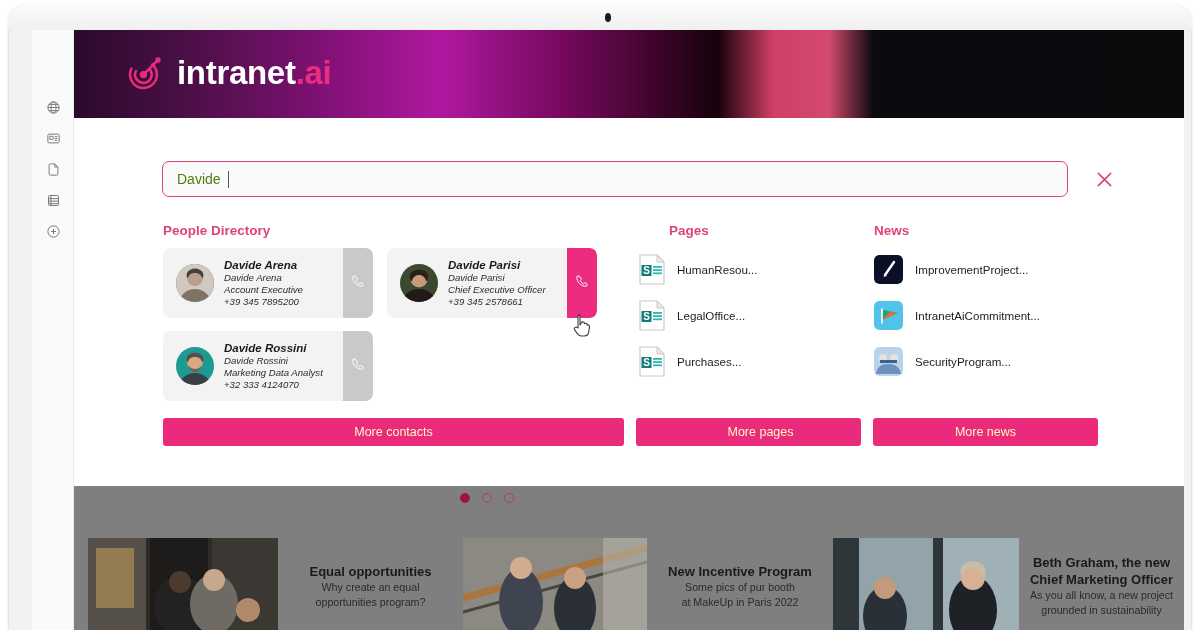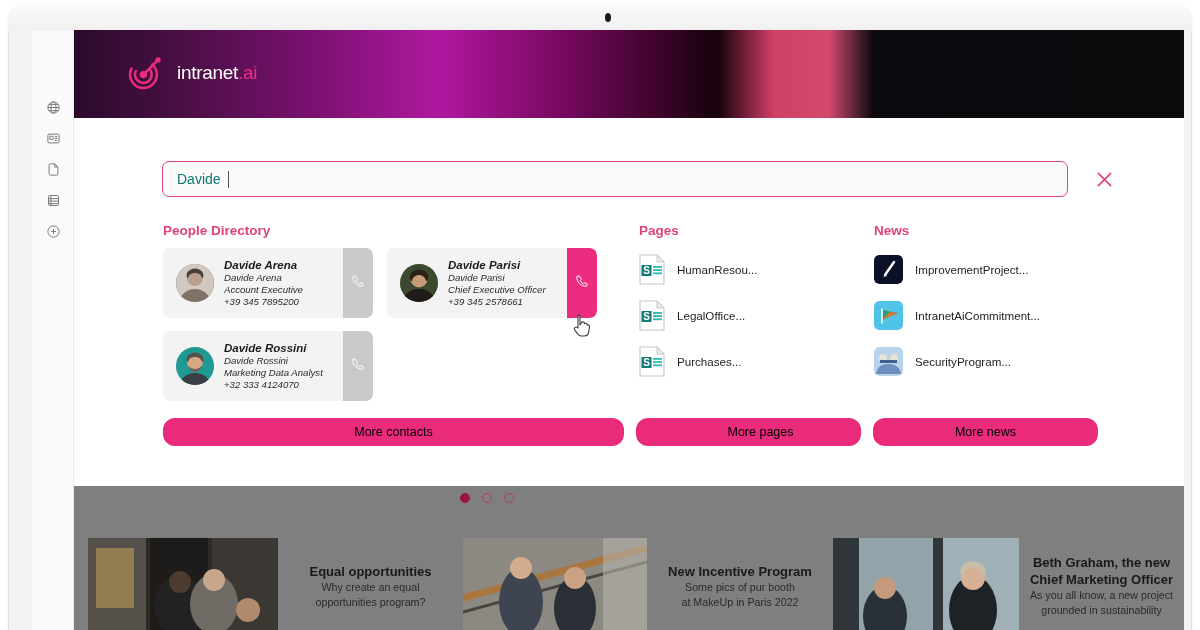--- a/index.html
+++ b/index.html
@@ -69,57 +69,57 @@
         #3a0427 53%,
         #16020c 58%,
         #cf3f66 63%,
         #d24a6e 68%,
         #0c0a0e 72%,
         #0b0a0d 100%);
   }
   #brand { position: absolute; left: 52px; top: 24px; display: flex; align-items: center; gap: 13px; }
   #brand-logo { width: 38px; height: 38px; }
   #brand-text {
-    font-size: 19px; font-weight: normal; color: #ffffff; letter-spacing: -0.3px;
+    font-size: 33px; font-weight: bold; color: #ffffff; letter-spacing: -0.3px;
   }
   #brand-text .suffix { color: #ec2d7f; }
 
   
   #search-panel {
     position: absolute; left: 42px; top: 88px;
     width: 1110px; height: 368px;
     background: #ffffff;
   }
 
   #search-row { position: absolute; left: 88px; top: 43px; width: 985px; display:flex; align-items:center; }
   #search-input-box {
     width: 906px; height: 36px;
     border: 1.5px solid #e0427f;
     border-radius: 7px;
     background: #fafafa;
     display: flex; align-items: center;
     padding: 0 14px;
   }
-  #search-value { font-size: 14px; color: #0f766e; }
+  #search-value { font-size: 14px; color: #4d7c0f; }
   #search-caret {
     width: 1px; height: 17px; background: #555; margin-left: 7px;
     animation: blink 1s steps(1) infinite;
   }
   @keyframes blink { 50% { opacity: 0; } }
   #search-close {
     margin-left: 24px; width: 24px; height: 24px; color: #e0427f;
     display: flex; align-items: center; justify-content: center;
   }
 
   .col-title {
     font-size: 13.5px; font-weight: bold; color: #e0427f;
     position: absolute;
   }
   #people-title { left: 89px; top: 105px; }
-  #pages-title  { left: 565px; top: 105px; text-align: center; }
+  #pages-title  { left: 595px; top: 105px; text-align: center; }
   #news-title   { left: 800px; top: 105px; }
 
   
   #people-grid {
     position: absolute; left: 89px; top: 130px;
     width: 460px;
     display: flex; flex-wrap: wrap; gap: 13px 14px;
   }
   .person-card {
     width: 210px; height: 70px;
@@ -159,22 +159,22 @@
 
   
   .sp-icon { width: 26px; height: 31px; flex:none; position: relative; }
 
   
   .news-thumb { width: 29px; height: 29px; border-radius: 5px; flex:none; overflow:hidden; position:relative; }
 
   
   #more-row { position: absolute; left: 89px; top: 300px; width: 985px; display: flex; gap: 12px; }
   .more-btn {
-    height: 28px; border-radius: 12px; background: #ea2a7b;
-    color: #000000; font-size: 12.5px;
+    height: 28px; border-radius: 3px; background: #ea2a7b;
+    color: #fef9c3; font-size: 12.5px;
     display: flex; align-items: center; justify-content: center;
     border: none; cursor: pointer;
   }
   #more-contacts-btn { width: 461px; }
   #more-pages-btn    { width: 225px; padding-left: 24px; }
   #more-news-btn     { width: 225px; text-align: right; }
 
   
   #carousel-band {
     position: absolute; left: 42px; top: 456px;

